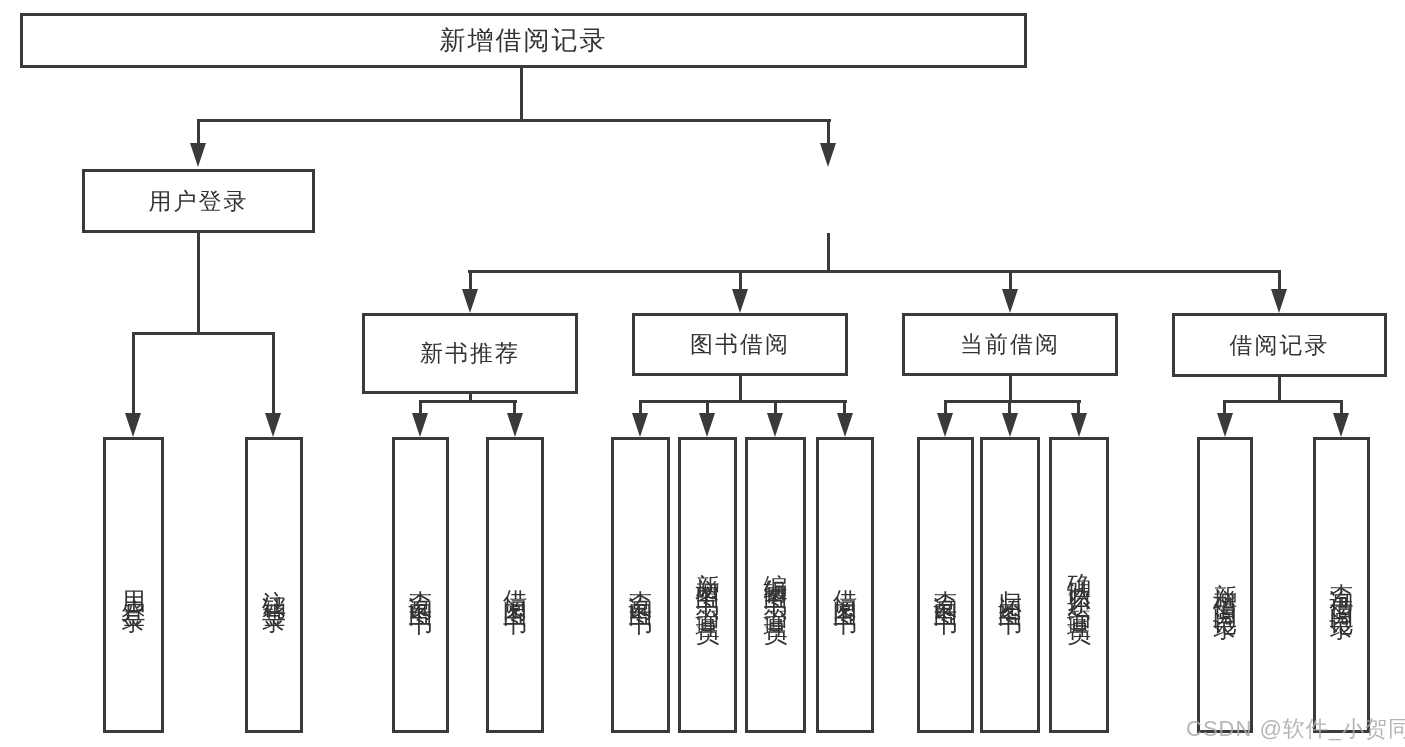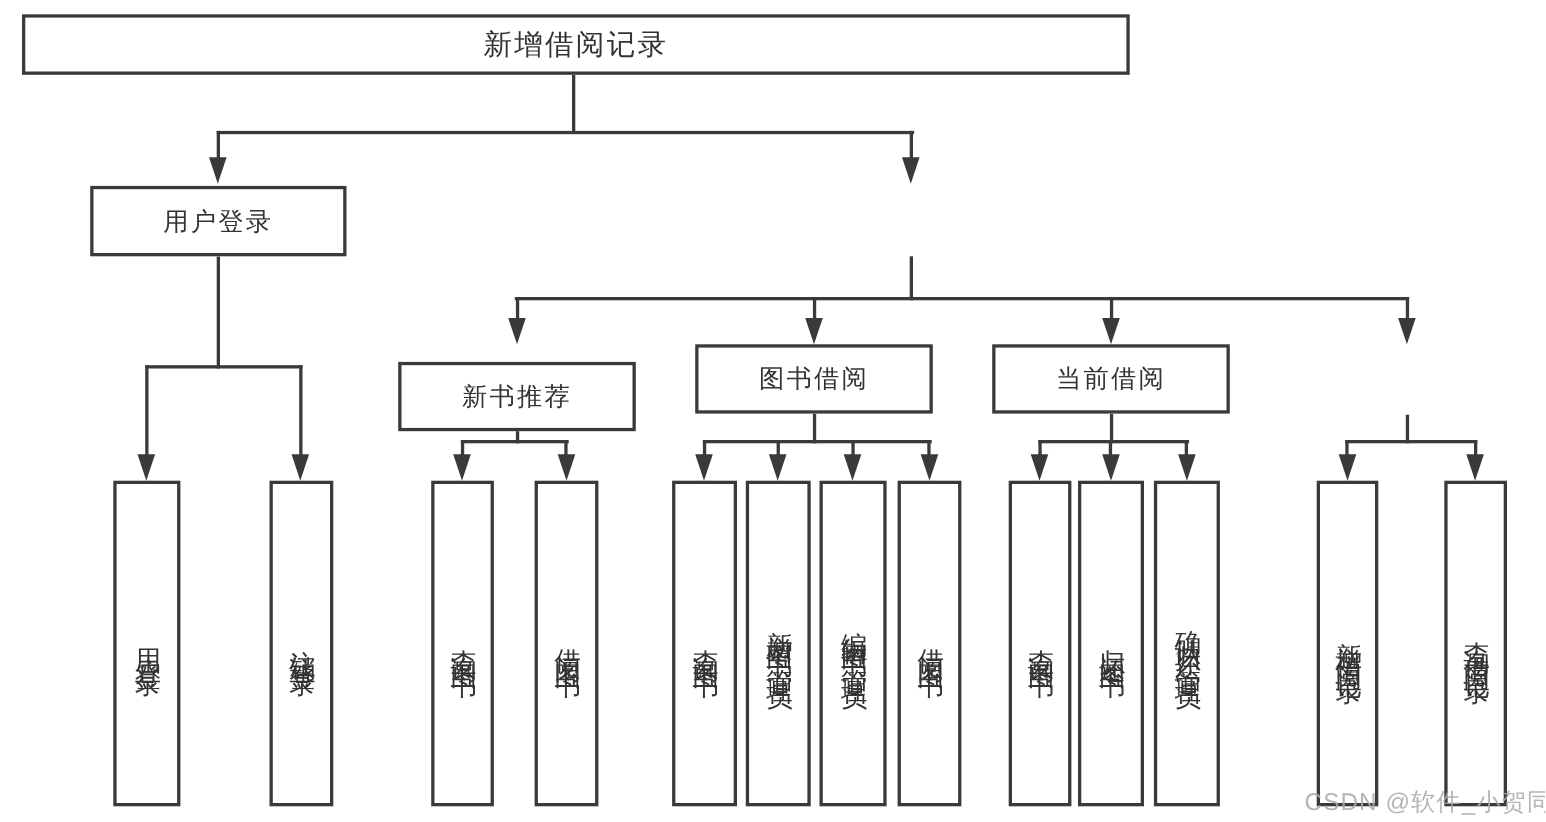--- a/index.html
+++ b/index.html
@@ -132,29 +132,32 @@
   <div class="arrow" style="left:1333px;top:413px"></div>
 
   <div class="box horiz root" style="left:20px;top:13px;width:1007px;height:55px">
     <span>新增借阅记录</span>
   </div>
 
   <div class="box horiz" style="left:82px;top:169px;width:233px;height:64px">
     <span>用户登录</span>
   </div>
 
-  <div class="box horiz" style="left:362px;top:329px;width:216px;height:63px">
+  <div class="box horiz" style="left:362px;top:313px;width:216px;height:81px">
     <span>新书推荐</span>
   </div>
   <div class="box horiz" style="left:902px;top:313px;width:216px;height:63px">
     <span>当前借阅</span>
   </div>
   <div class="box horiz" style="left:632px;top:313px;width:216px;height:63px">
     <span>图书借阅</span>
   </div>
+  <div class="box horiz" style="left:1172px;top:313px;width:215px;height:64px">
+    <span>借阅记录</span>
+  </div>
 
   <div class="box vert" style="left:103px;top:437px;width:61px;height:296px">
     <span>用户登录</span>
   </div>
   <div class="box vert" style="left:245px;top:437px;width:58px;height:296px">
     <span>注销登录</span>
   </div>
 
   <div class="box vert" style="left:392px;top:437px;width:57px;height:296px">
     <span>查询图书</span>

